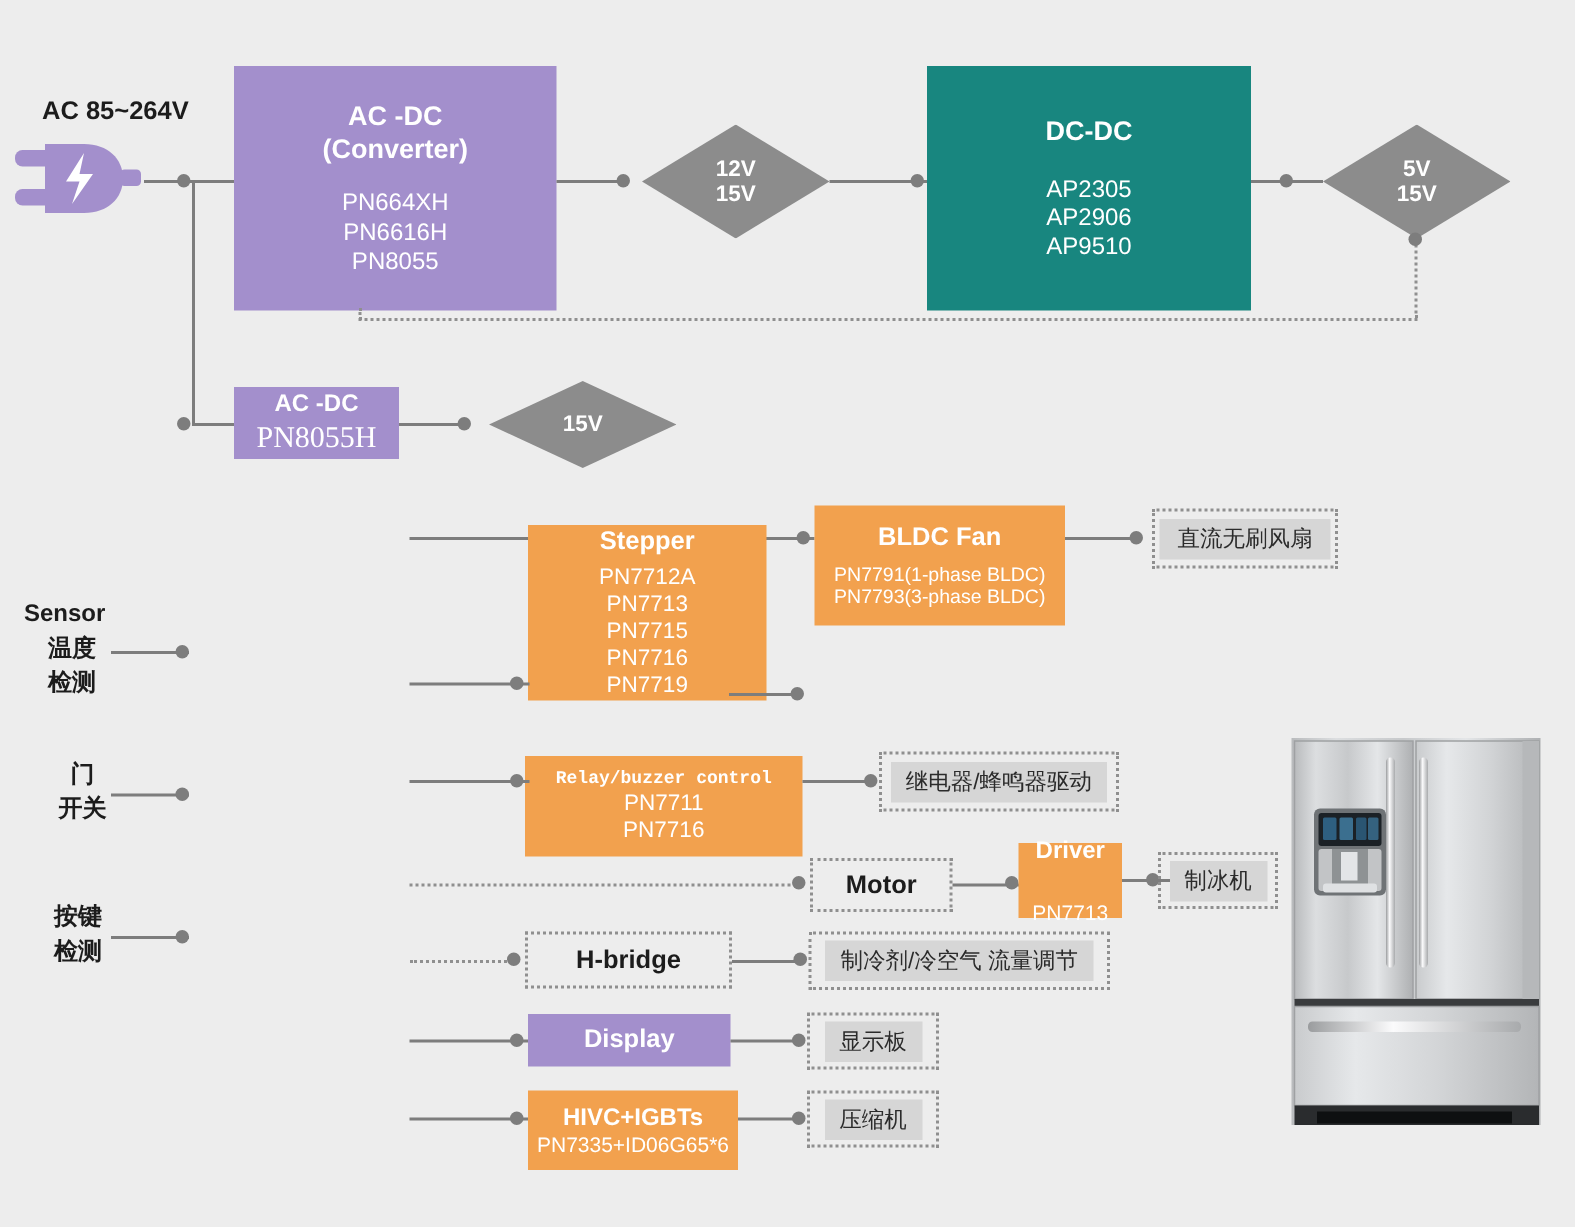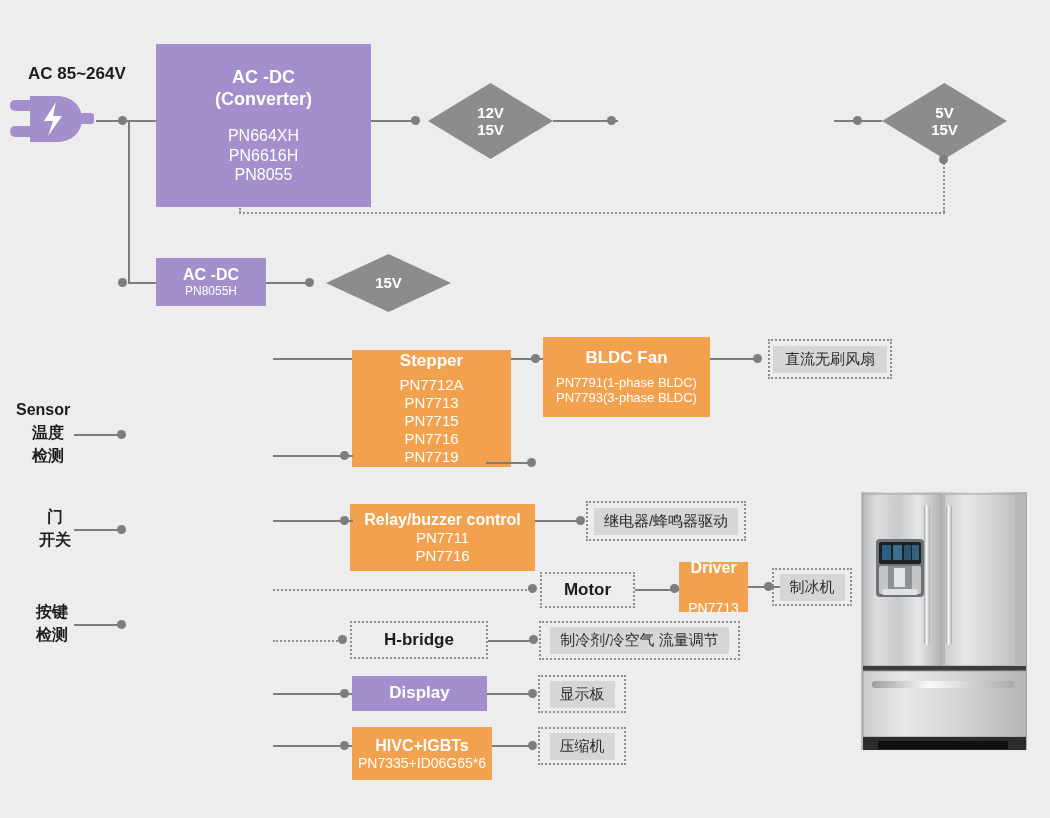--- a/index.html
+++ b/index.html
@@ -92,40 +92,46 @@
     <div class="dshape"></div>
     <div class="dtext" style="font-size:15px;">
       <span>12V</span>
       <span>15V</span>
     </div>
   </div>
 
   <div class="line hline" style="left:553px;top:120px;width:65px;"></div>
   <div class="dot" style="left:607px;top:116px;"></div>
 
+  <div class="node teal" style="left:618px;top:44px;width:216px;height:163px;">
+    <div class="ttl" style="font-size:18px;margin-bottom:18px;">DC-DC</div>
+    <div class="sub" style="font-size:16px;">AP2305</div>
+    <div class="sub" style="font-size:16px;">AP2906</div>
+    <div class="sub" style="font-size:16px;">AP9510</div>
+  </div>
 
   <div class="line hline" style="left:834px;top:120px;width:48px;"></div>
   <div class="dot" style="left:853px;top:116px;"></div>
 
   <div class="diamond" style="left:882px;top:83px;width:125px;height:76px;">
     <div class="dshape"></div>
     <div class="dtext" style="font-size:15px;">
       <span>5V</span>
       <span>15V</span>
     </div>
   </div>
 
   <div class="dline-v" style="left:943px;top:160px;height:52px;"></div>
   <div class="dot" style="left:939px;top:155px;"></div>
   <div class="dline-h" style="left:239px;top:212px;width:706px;"></div>
   <div class="dline-v" style="left:239px;top:205px;height:8px;"></div>
 
   <div class="node purple" style="left:156px;top:258px;width:110px;height:48px;">
     <div class="ttl" style="font-size:16px;">AC -DC</div>
-    <div class="sub" style="font-size:12px;">PN8055H</div>
+    <div class="sub" style="font-size:20px;font-family:Liberation Serif, serif;">PN8055H</div>
   </div>
   <div class="line hline" style="left:266px;top:282px;width:46px;"></div>
   <div class="dot" style="left:305px;top:278px;"></div>
 
   <div class="diamond" style="left:326px;top:254px;width:125px;height:58px;">
     <div class="dshape"></div>
     <div class="dtext" style="font-size:15px;">
       <span>15V</span>
     </div>
   </div>
@@ -176,21 +182,21 @@
     <div class="sub" style="font-size:15px;">PN7716</div>
     <div class="sub" style="font-size:15px;">PN7719</div>
   </div>
   <div class="line hline" style="left:273px;top:455px;width:80px;"></div>
   <div class="dot" style="left:340px;top:451px;"></div>
 
   <div class="line hline" style="left:486px;top:462px;width:48px;"></div>
   <div class="dot" style="left:527px;top:458px;"></div>
 
   <div class="node orange" style="left:350px;top:504px;width:185px;height:67px;">
-    <div class="ttl" style="font-size:16px;">Relay/buzzer  control</div>
+    <div class="ttl" style="font-size:12px;font-family:Liberation Mono, monospace;">Relay/buzzer  control</div>
     <div class="sub" style="font-size:15px;text-align:right;">PN7711</div>
     <div class="sub" style="font-size:15px;">PN7716</div>
   </div>
   <div class="line hline" style="left:273px;top:520px;width:80px;"></div>
   <div class="dot" style="left:340px;top:516px;"></div>
 
   <div class="line hline" style="left:535px;top:520px;width:48px;"></div>
   <div class="dot" style="left:576px;top:516px;"></div>
   <div class="dashed-wrap" style="left:586px;top:501px;width:160px;height:40px;">
     <div class="gray-chip" style="font-size:15px;padding:4px 10px;">继电器/蜂鸣器驱动</div>

